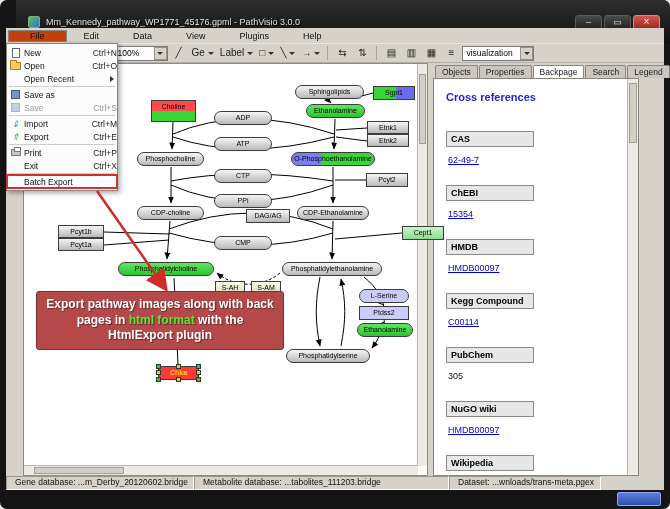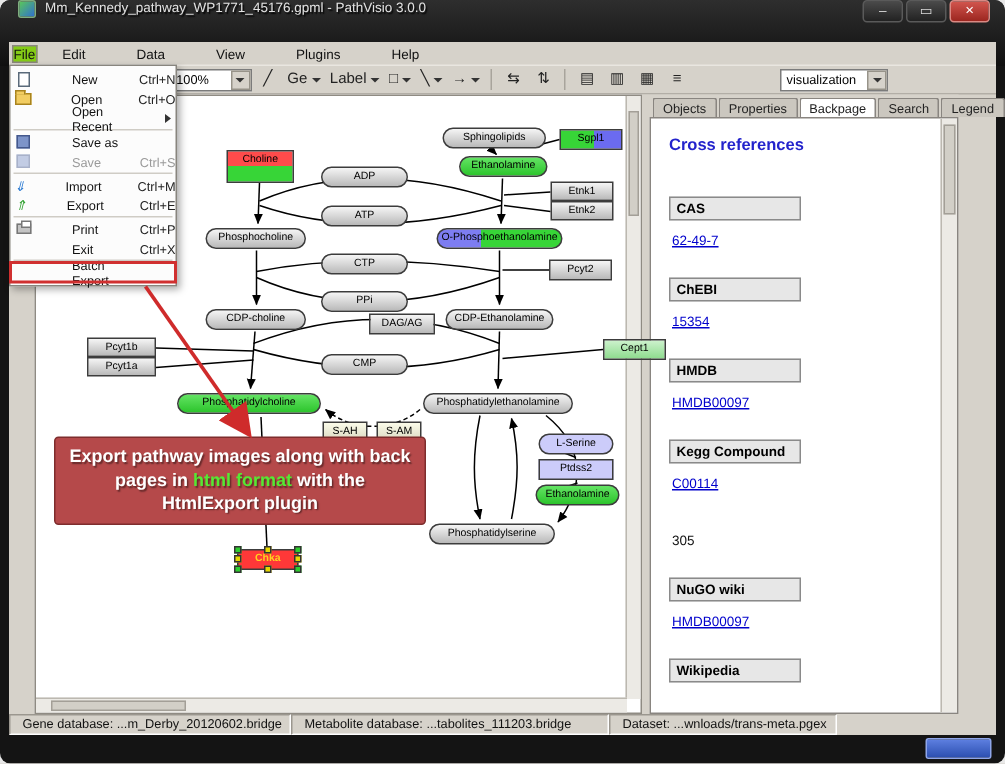--- a/index.html
+++ b/index.html
@@ -2,37 +2,37 @@
 <html><head>
 <meta charset="utf-8">
 <style>
   * { box-sizing: border-box; }
   body { margin:0; width:670px; height:509px; overflow:hidden; background:#e8e8e8;
          font-family:"Liberation Sans", sans-serif; }
 
   
   .frame { position:relative; width:670px; height:509px; background:#141414;
            border-radius:7px; overflow:hidden; }
-  .titlebar { position:absolute; left:0; top:0; right:0; height:44px;
-              background:linear-gradient(#2e2e2e,#101010); display:flex; }
+  .titlebar { position:absolute; left:16px; top:0; right:0; height:44px;
+              background:linear-gradient(#2e2e2e,#101010); display:flex; align-items:center; }
   .app-icon { width:12px; height:12px; margin:0 6px 0 12px; border-radius:2px;
               background:linear-gradient(135deg,#5ac75a,#2f6fd0); border:1px solid #7fae7f; }
   .title-text { font-size:9px; color:#e3e3e3; text-shadow:1px 1px 1px #000; }
   .win-buttons { margin-left:auto; margin-right:10px; display:flex; gap:2px; }
   .winbtn { width:27px; height:15px; border:1px solid #5a5a5a; border-radius:3px;
             background:linear-gradient(#4a4a4a,#222); color:#ddd; font-size:9px;
             display:flex; align-items:center; justify-content:center; line-height:1; }
   .winbtn.close { background:linear-gradient(#d2564e,#9c2620); border-color:#d98a84; color:#fff; font-size:10px; }
 
   
   .app { position:absolute; left:6px; top:28px; width:658px; height:462px; background:#d6d2ca; }
 
   .menubar { height:15px; display:flex; align-items:center; font-size:9px; color:#111; padding-left:2px; }
   .menu-label { padding:1px 17px; }
-  .menu-label.active { background:#84cc16; border:1px solid #8a867e; padding:0 0; }
+  .menu-label.active { background:#c2410c; border:1px solid #8a867e; padding:0 21px; }
 
   .toolbar { height:20px; display:flex; align-items:center; gap:2px; padding:0 4px;
              border-top:1px solid #e9e6e0; border-bottom:1px solid #b2aea6; font-size:9px; }
   .tb-btn { min-width:18px; height:16px; display:flex; align-items:center; justify-content:center;
             color:#222; font-size:10px; line-height:1; padding:0 2px; }
   .tb-btn.dd::after { content:""; border:3px solid transparent; border-top-color:#333;
                       margin-left:3px; transform:translateY(2px); }
   .tb-label { margin:0 3px 0 4px; font-size:9px; }
   .tb-sep { width:1px; height:14px; background:#a8a49c; margin:0 3px; }
   .combo { display:flex; align-items:center; height:15px; background:#fff;
@@ -92,26 +92,26 @@
   .bp-section { margin-bottom:9px; }
   .bp-header { width:88px; background:#e7e7e7; border:1px solid #8a8a8a; font-size:9px; font-weight:bold;
                padding:2px 4px; }
   .bp-value { display:inline-block; font-size:9px; color:#0000cc; text-decoration:underline; margin:8px 0 11px 2px; }
   .bp-value.plain { color:#111; text-decoration:none; }
 
   
   .statusbar { position:absolute; left:0; right:0; bottom:0; height:14px; display:flex; background:#d6d2ca; font-size:8.5px; }
   .status-cell { border:1px solid; border-color:#9b978f #ffffff #ffffff #9b978f; padding:0 8px;
                  line-height:11px; white-space:nowrap; overflow:hidden; color:#111; }
-  .sc1{width:188px}.sc2{width:212px}.sc3{width:152px}
+  .sc1{width:188px}.sc2{width:255px}.sc3{width:152px}
 
   
   .menu { position:absolute; left:6px; top:43px; width:112px; background:#fcfcfc;
           border:1px solid #88857e; box-shadow:2px 2px 5px rgba(0,0,0,.35); padding:2px 0; z-index:50; }
-  .mi { display:flex; align-items:center; height:13px; font-size:8.5px; padding-right:0; position:relative;gap:24px; }
+  .mi { display:flex; align-items:center; height:13px; font-size:8.5px; padding-right:0; position:relative; }
   .mi-ic { width:17px; display:flex; justify-content:center; align-items:center; }
   .mi-label { flex:1; color:#111; }
   .mi-short { color:#222; }
   .mi.disabled .mi-label, .mi.disabled .mi-short { color:#9a9a9a; }
   .mi.disabled .ic-floppy { opacity:.45; }
   .mi.hl { outline:2px solid #d03030; outline-offset:-1px; }
   .mi-sub { width:0; height:0; border:3px solid transparent; border-left:4px solid #333; }
   .msep { height:1px; background:#cfccc5; margin:1px 2px; }
   .ic-import::before { content:"⇓"; color:#2a7ad2; font-size:9px; }
   .ic-export::before { content:"⇑"; color:#2fa12f; font-size:9px; }
@@ -178,21 +178,21 @@
       <span class="tb-btn dd">╲</span>
       <span class="tb-btn dd">→</span>
       <span class="tb-sep"></span>
       <span class="tb-btn">⇆</span>
       <span class="tb-btn">⇅</span>
       <span class="tb-sep"></span>
       <span class="tb-btn">▤</span>
       <span class="tb-btn">▥</span>
       <span class="tb-btn">▦</span>
       <span class="tb-btn">≡</span>
-      <span class="combo" style="margin-left:58px;">
+      <span class="combo" style="">
         <span class="cval" style="min-width:52px;">visualization</span>
         <span class="carrow"></span>
       </span>
     </div>
 
     <div class="main">
       <div class="canvas">
 
         <svg class="pw-svg" width="446" height="413" viewBox="0 0 446 413">
           <defs>
@@ -305,20 +305,21 @@
             </div>
             <div class="bp-section">
               <div class="bp-header">HMDB</div>
               <span class="bp-value">HMDB00097</span>
             </div>
             <div class="bp-section">
               <div class="bp-header">Kegg Compound</div>
               <span class="bp-value">C00114</span>
             </div>
             <div class="bp-section">
+              <div class="bp-header">PubChem</div>
               <span class="bp-value plain">305</span>
             </div>
             <div class="bp-section">
               <div class="bp-header">NuGO wiki</div>
               <span class="bp-value">HMDB00097</span>
             </div>
             <div class="bp-section">
               <div class="bp-header">Wikipedia</div>
 
             </div>

